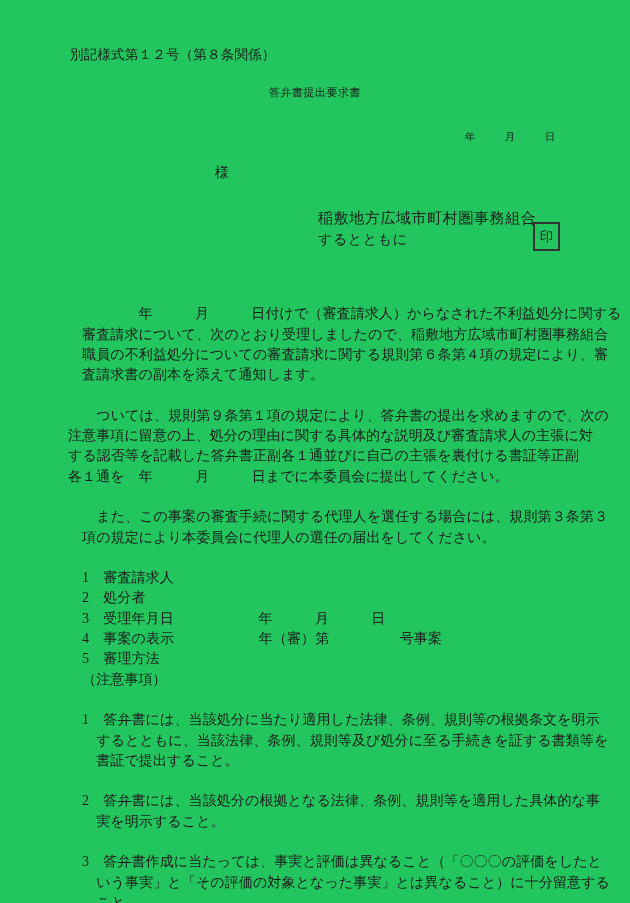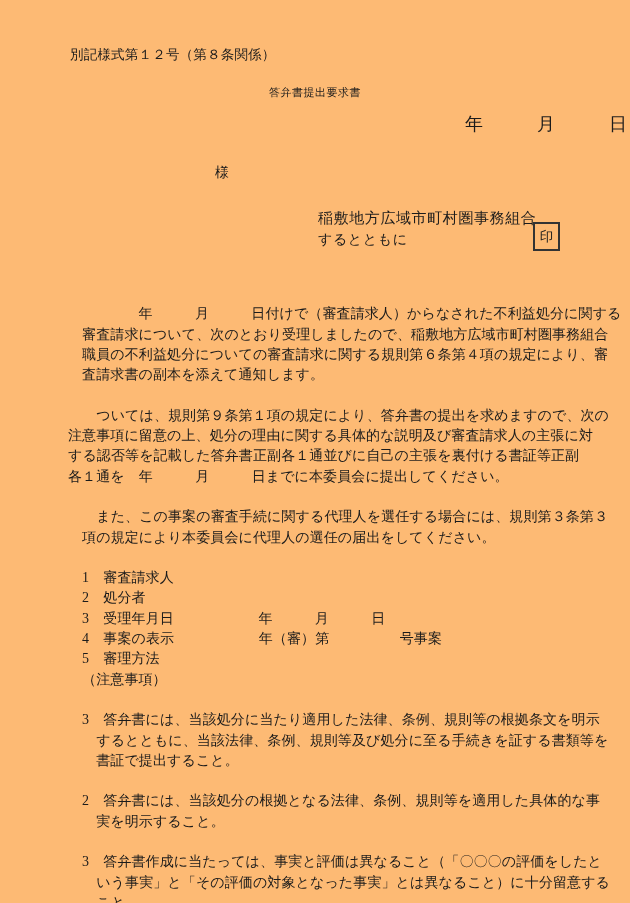--- a/index.html
+++ b/index.html
@@ -4,21 +4,21 @@
 <style>
   html, body {
     margin: 0;
     padding: 0;
     background: #e8e8e8;
   }
   .page {
     position: relative;
     width: 630px;
     height: 903px;
-    background: #fdba74;
+    background: #22c55e;
     color: #1b1b1b;
     font-family: "Liberation Serif", "DejaVu Serif", serif;
     overflow: hidden;
   }
   .form-number {
     position: absolute;
     left: 70px;
     top: 46px;
     font-size: 13.5px;
     letter-spacing: 0.2px;
@@ -29,22 +29,22 @@
     left: 0;
     top: 85px;
     width: 100%;
     text-align: center;
     font-size: 11px;
     letter-spacing: 0.5px;
   }
   .date-line {
     position: absolute;
     left: 465px;
-    top: 112px;
-    font-size: 18px;
+    top: 130px;
+    font-size: 10px;
     white-space: pre;
     text-align: center;
   }
   .addressee {
     position: absolute;
     left: 215px;
     top: 164px;
     font-size: 14px;
   }
   .sender-org {
@@ -121,21 +121,21 @@
 する認否等を記載した答弁書正副各１通並びに自己の主張を裏付ける書証等正副
 各１通を　年　　　月　　　日までに本委員会に提出してください。</div>
     <div>　　また、この事案の審査手続に関する代理人を選任する場合には、規則第３条第３
 　項の規定により本委員会に代理人の選任の届出をしてください。</div>
     <div>　1　審査請求人
 　2　処分者
 　3　受理年月日　　　　　　年　　　月　　　日
 　4　事案の表示　　　　　　年（審）第　　　　　号事案
 　5　審理方法
 　（注意事項）</div>
-    <div>　3　答弁書には、当該処分に当たり適用した法律、条例、規則等の根拠条文を明示
+    <div>　1　答弁書には、当該処分に当たり適用した法律、条例、規則等の根拠条文を明示
 　　するとともに、当該法律、条例、規則等及び処分に至る手続きを証する書類等を
 　　書証で提出すること。</div>
     <div>　2　答弁書には、当該処分の根拠となる法律、条例、規則等を適用した具体的な事
 　　実を明示すること。</div>
     <div>　3　答弁書作成に当たっては、事実と評価は異なること（「〇〇〇の評価をしたと
 　　いう事実」と「その評価の対象となった事実」とは異なること）に十分留意する
 　　こと。</div>
     
     
   </div>

